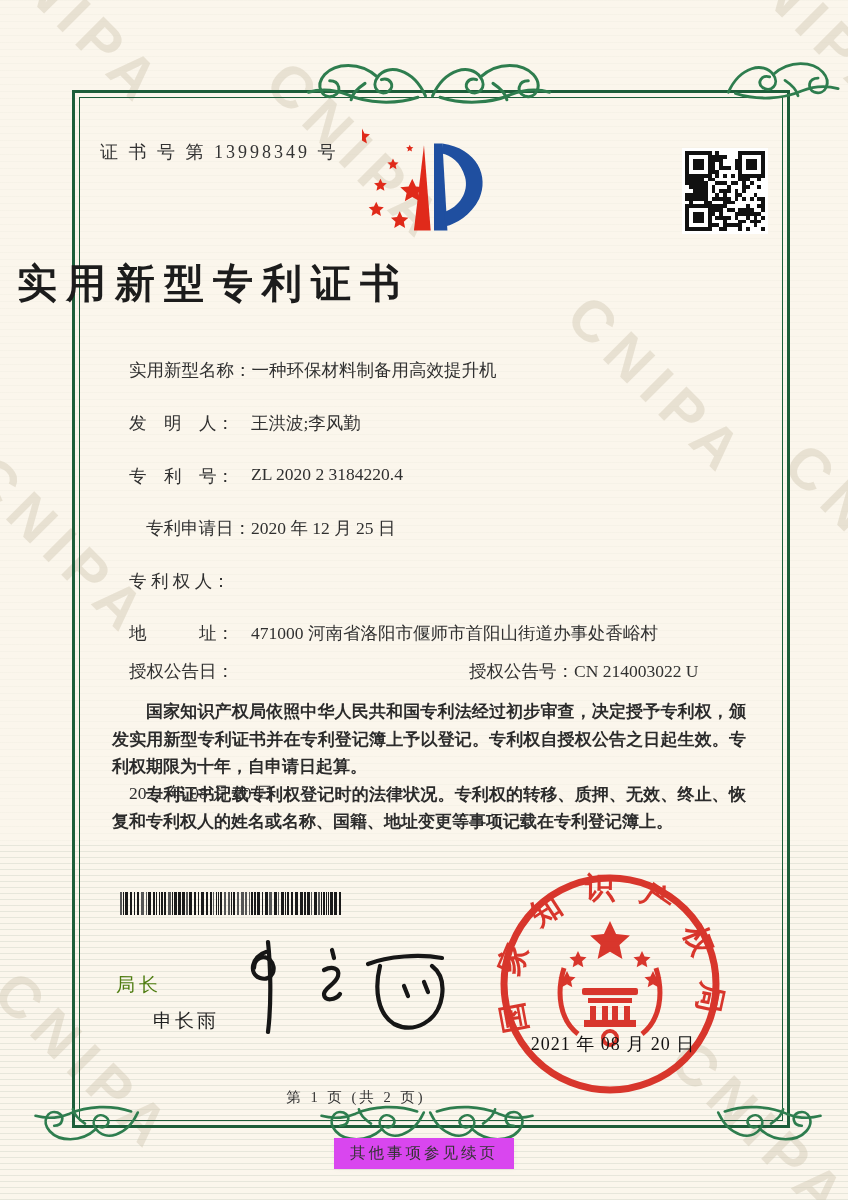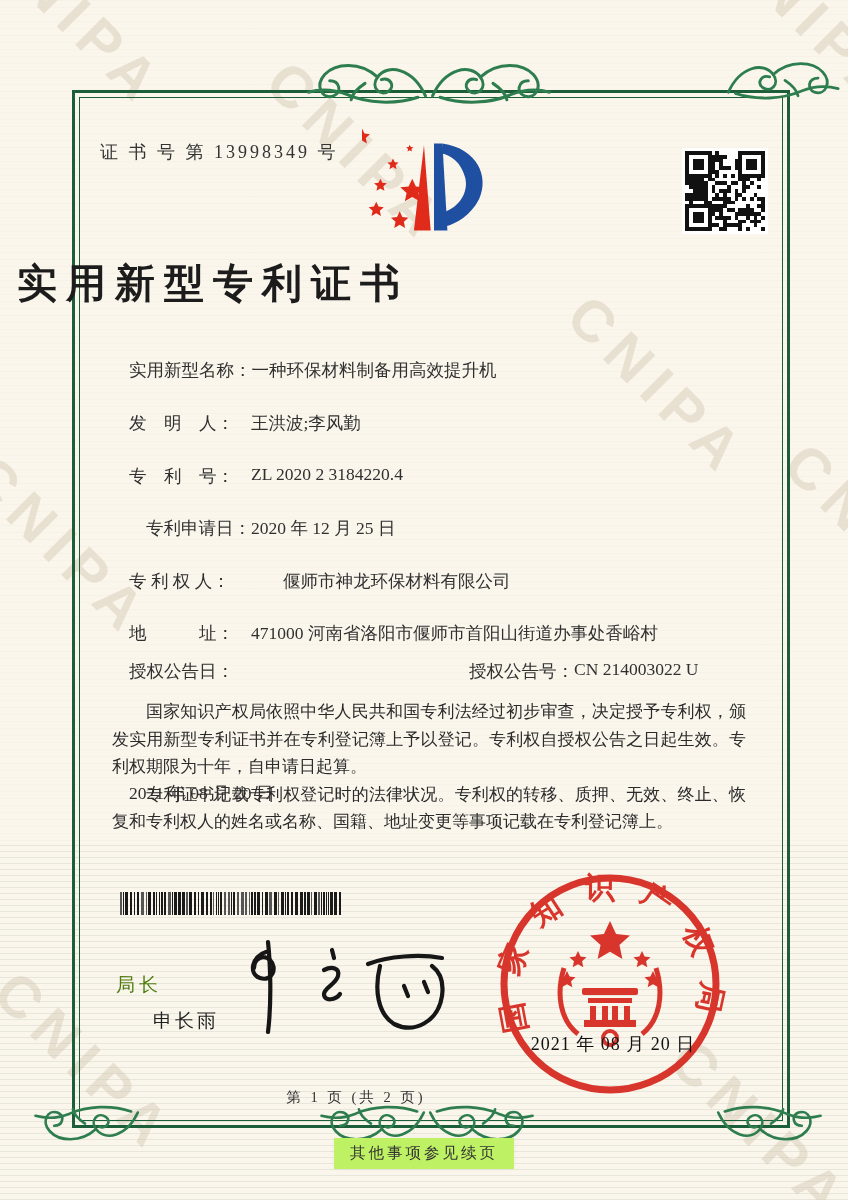--- a/index.html
+++ b/index.html
@@ -38,41 +38,41 @@
   .cert-no{left:100px;top:140px;font-size:18px;letter-spacing:3px;color:#333;font-family:Liberation Serif, serif;}
   .logo{left:362px;top:128px;width:134px;height:118px;}
   .qr{left:682px;top:148px;width:80px;height:80px;background:#fff;padding:3px;}
   .title{
     left:0;top:256px;width:848px;
     font-size:40px;font-weight:bold;letter-spacing:9px;color:#1c1c1c;padding-left:17px;
   }
   .field-row{left:115px;width:630px;font-size:17.5px;color:#303030;display:flex;margin-left:14px;}
   .field-label{flex:0 0 122px;white-space:nowrap;}
   .field-value{white-space:nowrap;}
-  .grant-col2{position:absolute;left:340px;top:0;display:flex;white-space:nowrap;}
+  .grant-col2{position:absolute;left:340px;top:0;display:flex;white-space:nowrap;align-items:center;}
   .body-para{
     left:112px;top:698px;width:634px;font-size:17px;line-height:1.62;
-    color:#2b2b2b;text-align:justify;
+    color:#2b2b2b;text-align:justify;font-weight:bold;
   }
   .body-para p{margin:0;text-indent:2em;}
   .barcode{left:120px;top:892px;width:226px;height:23px;}
   .director-label{left:116px;top:972px;font-size:19px;letter-spacing:4px;color:#4d7c0f;}
   .director-name{left:116px;top:1008px;font-size:19px;letter-spacing:3px;color:#1f1f1f;margin-left:37px;}
   .signature{left:228px;top:930px;width:230px;height:110px;}
   .seal{left:494px;top:868px;width:232px;height:232px;}
   .seal-date{
     left:508px;top:1032px;width:210px;text-align:center;
     font-size:18px;color:#111;letter-spacing:1px;z-index:6;
   }
   .page-footer{left:0;top:1088px;width:712px;text-align:center;font-size:14.5px;letter-spacing:3px;color:#333;}
   .cont-note{
     left:0;top:1138px;width:848px;text-align:center;z-index:5;
   }
   .cont-note span{
-    display:inline-block;background:#bef264;padding:5px 16px;
+    display:inline-block;background:#d946ef;padding:5px 16px;
     font-size:15.5px;letter-spacing:3px;color:#333;
     box-shadow:0 0 6px rgba(0,0,0,0.04);
   }
 </style>
 </head>
 <body>
 
 <div class="wave-faint"></div>
 <div class="wave-band"></div>
 
@@ -417,21 +417,20 @@
 <div class="content field-row" style="top:464px;">
   <span class="field-label">专　利　号：</span>
   <span class="field-value">ZL 2020 2 3184220.4</span>
 </div>
 <div class="content field-row" style="top:516px;text-align:right;">
   <span class="field-label">专利申请日：</span>
   <span class="field-value">2020 年 12 月 25 日</span>
 </div>
 <div class="content field-row" style="top:569px;gap:32px;">
   <span class="field-label">专 利 权 人：</span>
-  <span class="field-value">偃师市神龙环保材料有限公司</span>
 </div>
 <div class="content field-row" style="top:621px;">
   <span class="field-label">地　　　址：</span>
   <span class="field-value">471000 河南省洛阳市偃师市首阳山街道办事处香峪村</span>
 </div>
 
 <div class="content field-row" style="top:659px;position:absolute;flex-direction:column;">
   <span class="field-label">授权公告日：</span>
   <span class="field-value">2021 年 08 月 20 日</span>
   <span class="grant-col2">

